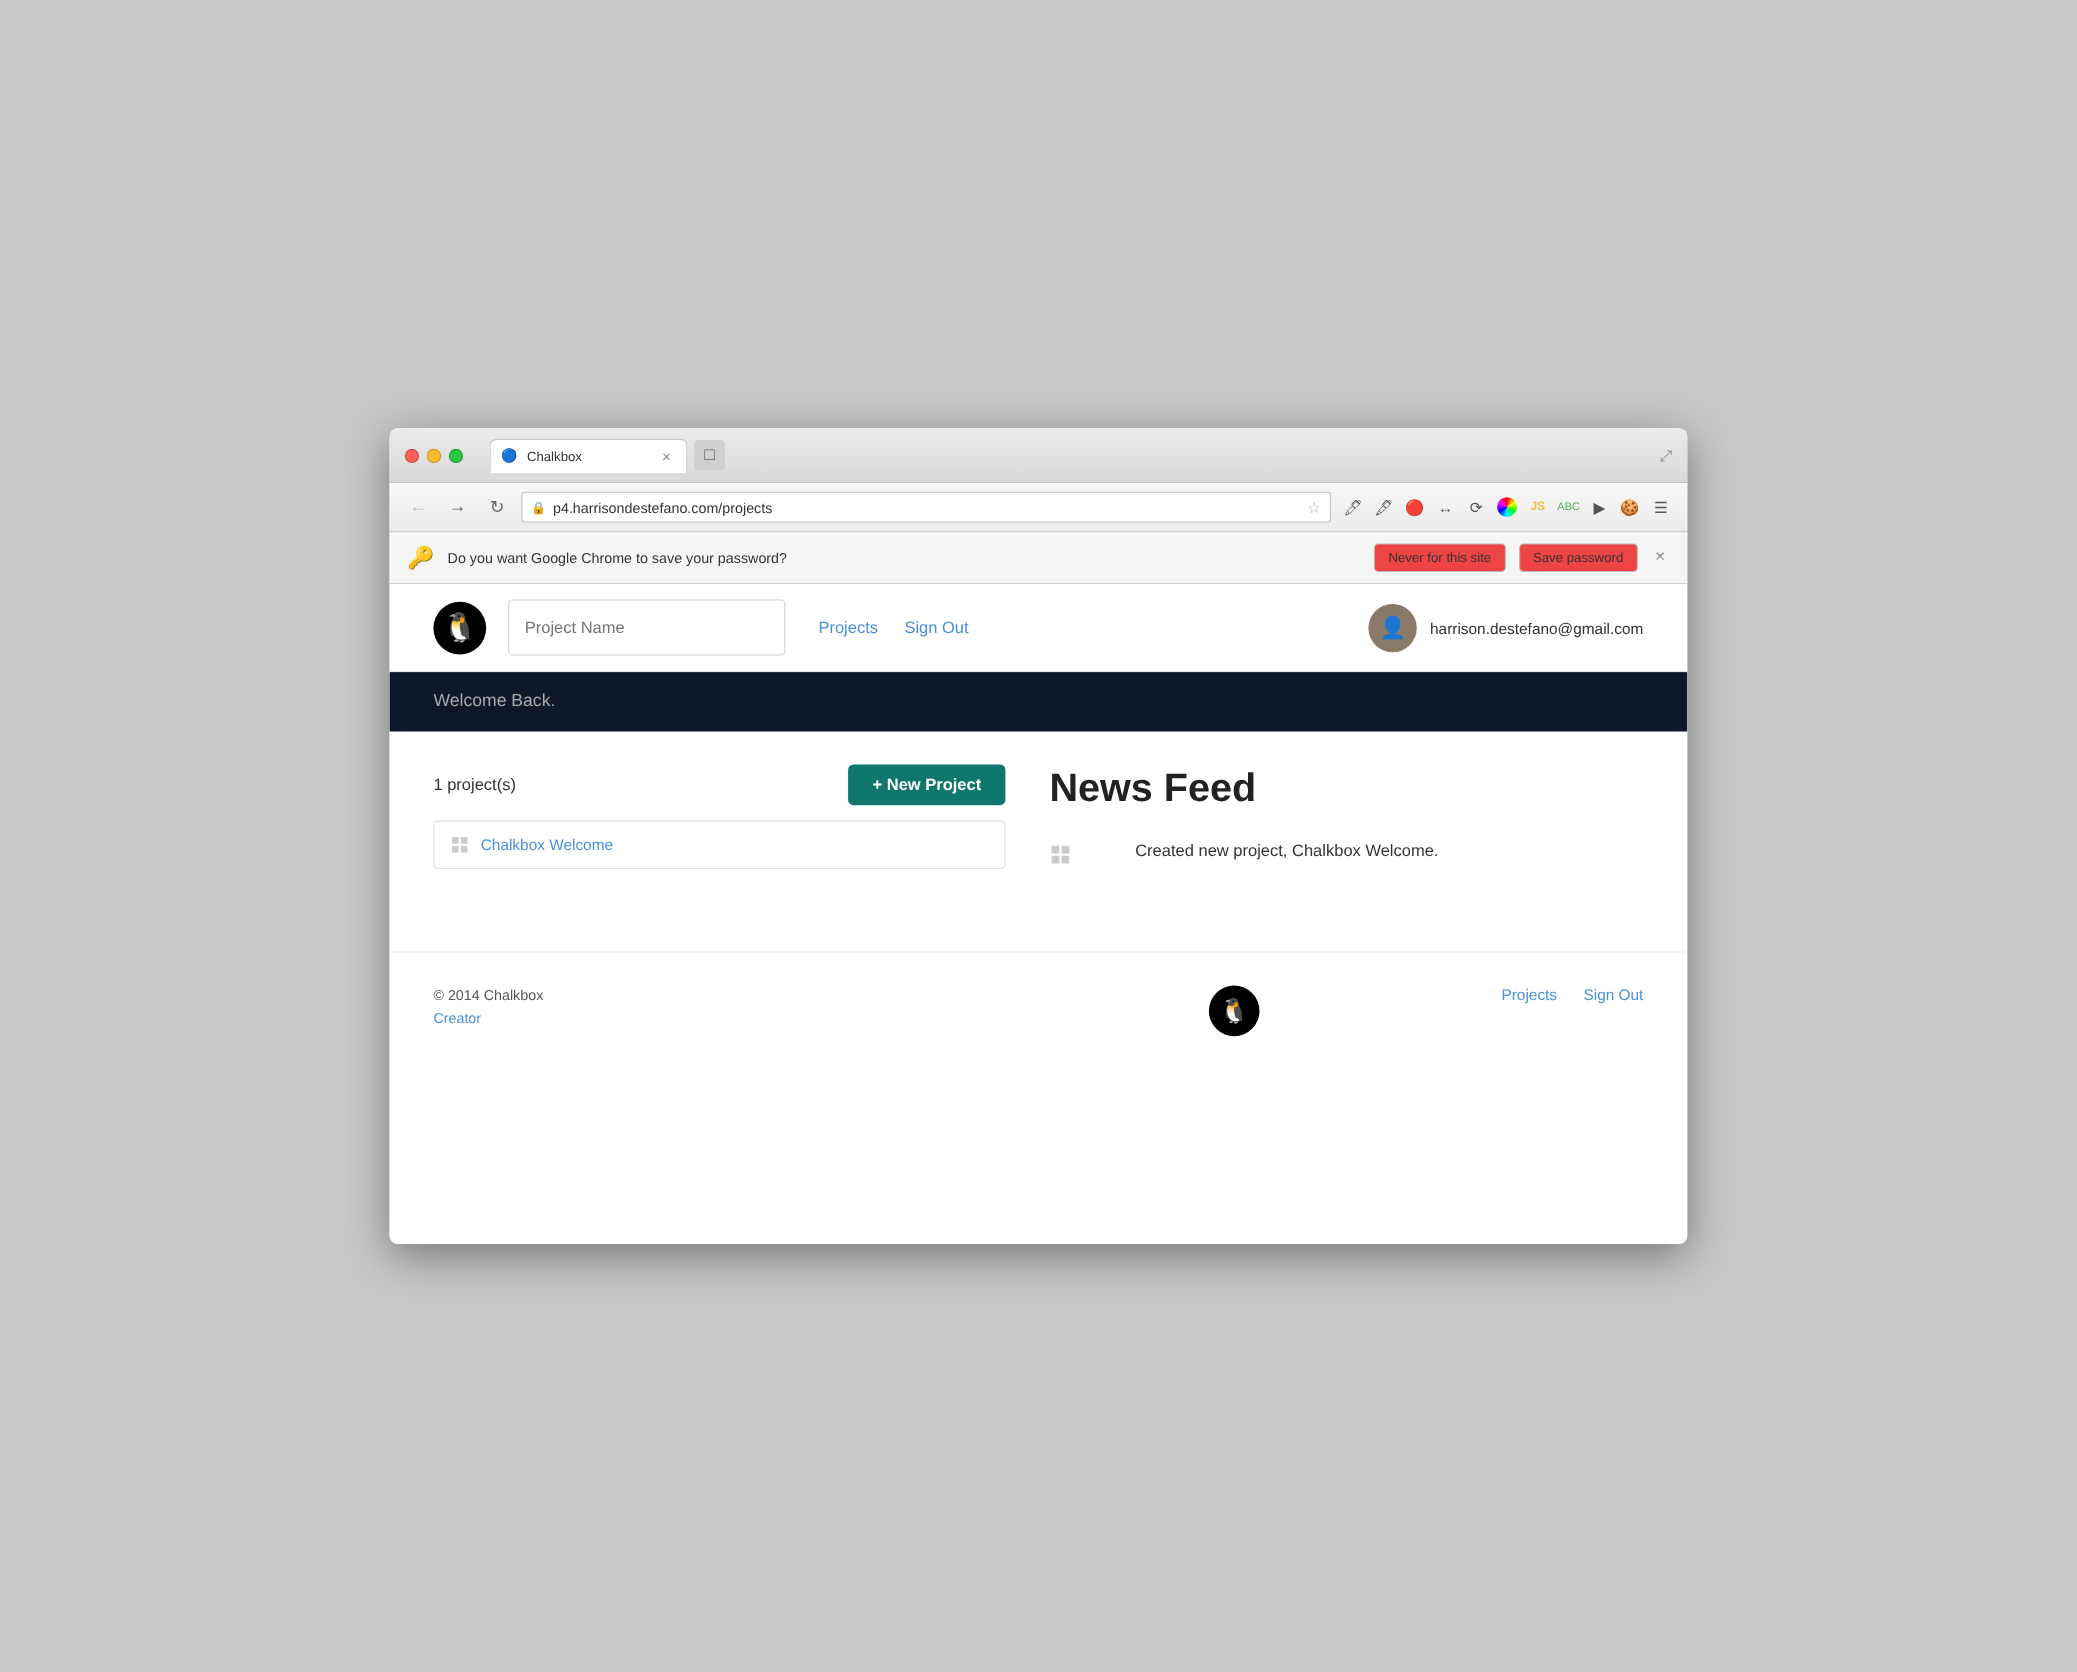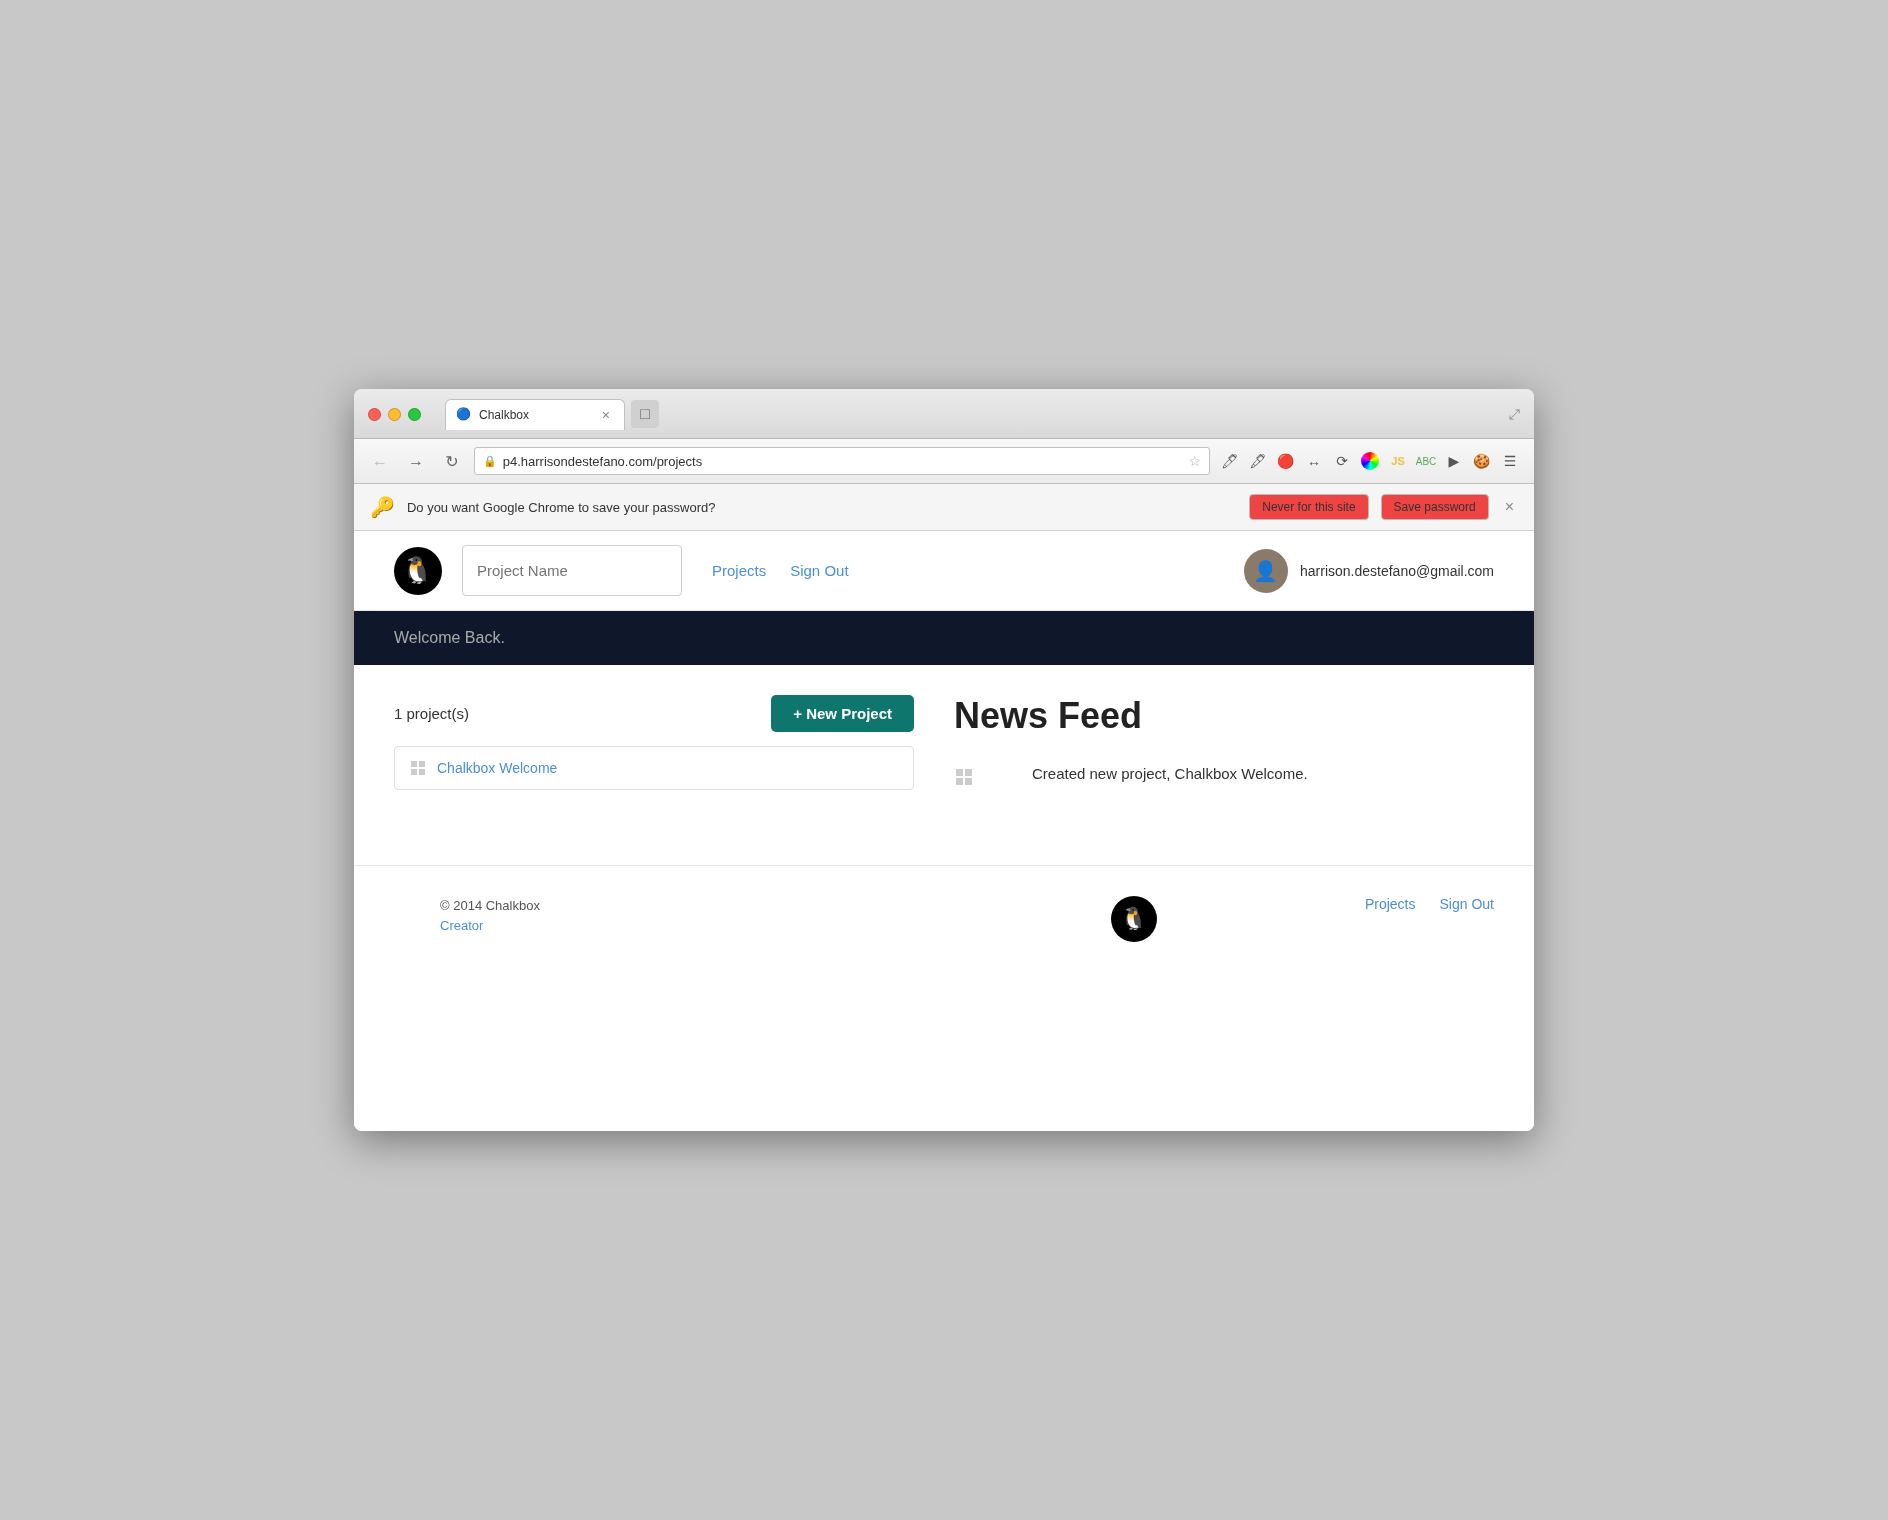--- a/index.html
+++ b/index.html
@@ -250,21 +250,21 @@
     .app-logo-inner {
       font-size: 26px;
     }
 
     .project-name-input {
       border: 1px solid #d0d0d0;
       border-radius: 4px;
       padding: 16px 14px;
       font-size: 15px;
       color: #aaa;
-      width: 220px;
+      width: 252px;
       outline: none;
     }
 
     .header-nav {
       display: flex;
       align-items: center;
       gap: 24px;
       margin-left: 10px;
     }
 
@@ -416,21 +416,20 @@
     .page-footer {
       border-top: 1px solid #e8e8e8;
       padding: 30px 40px;
       margin-top: 40px;
       display: flex;
       align-items: flex-start;
     }
 
     .footer-left {
       flex: 1;
-      margin-left: 46px;
     }
 
     .footer-copyright {
       font-size: 13px;
       color: #555;
     }
 
     .footer-creator-link {
       font-size: 13px;
       color: #4a90d9;

